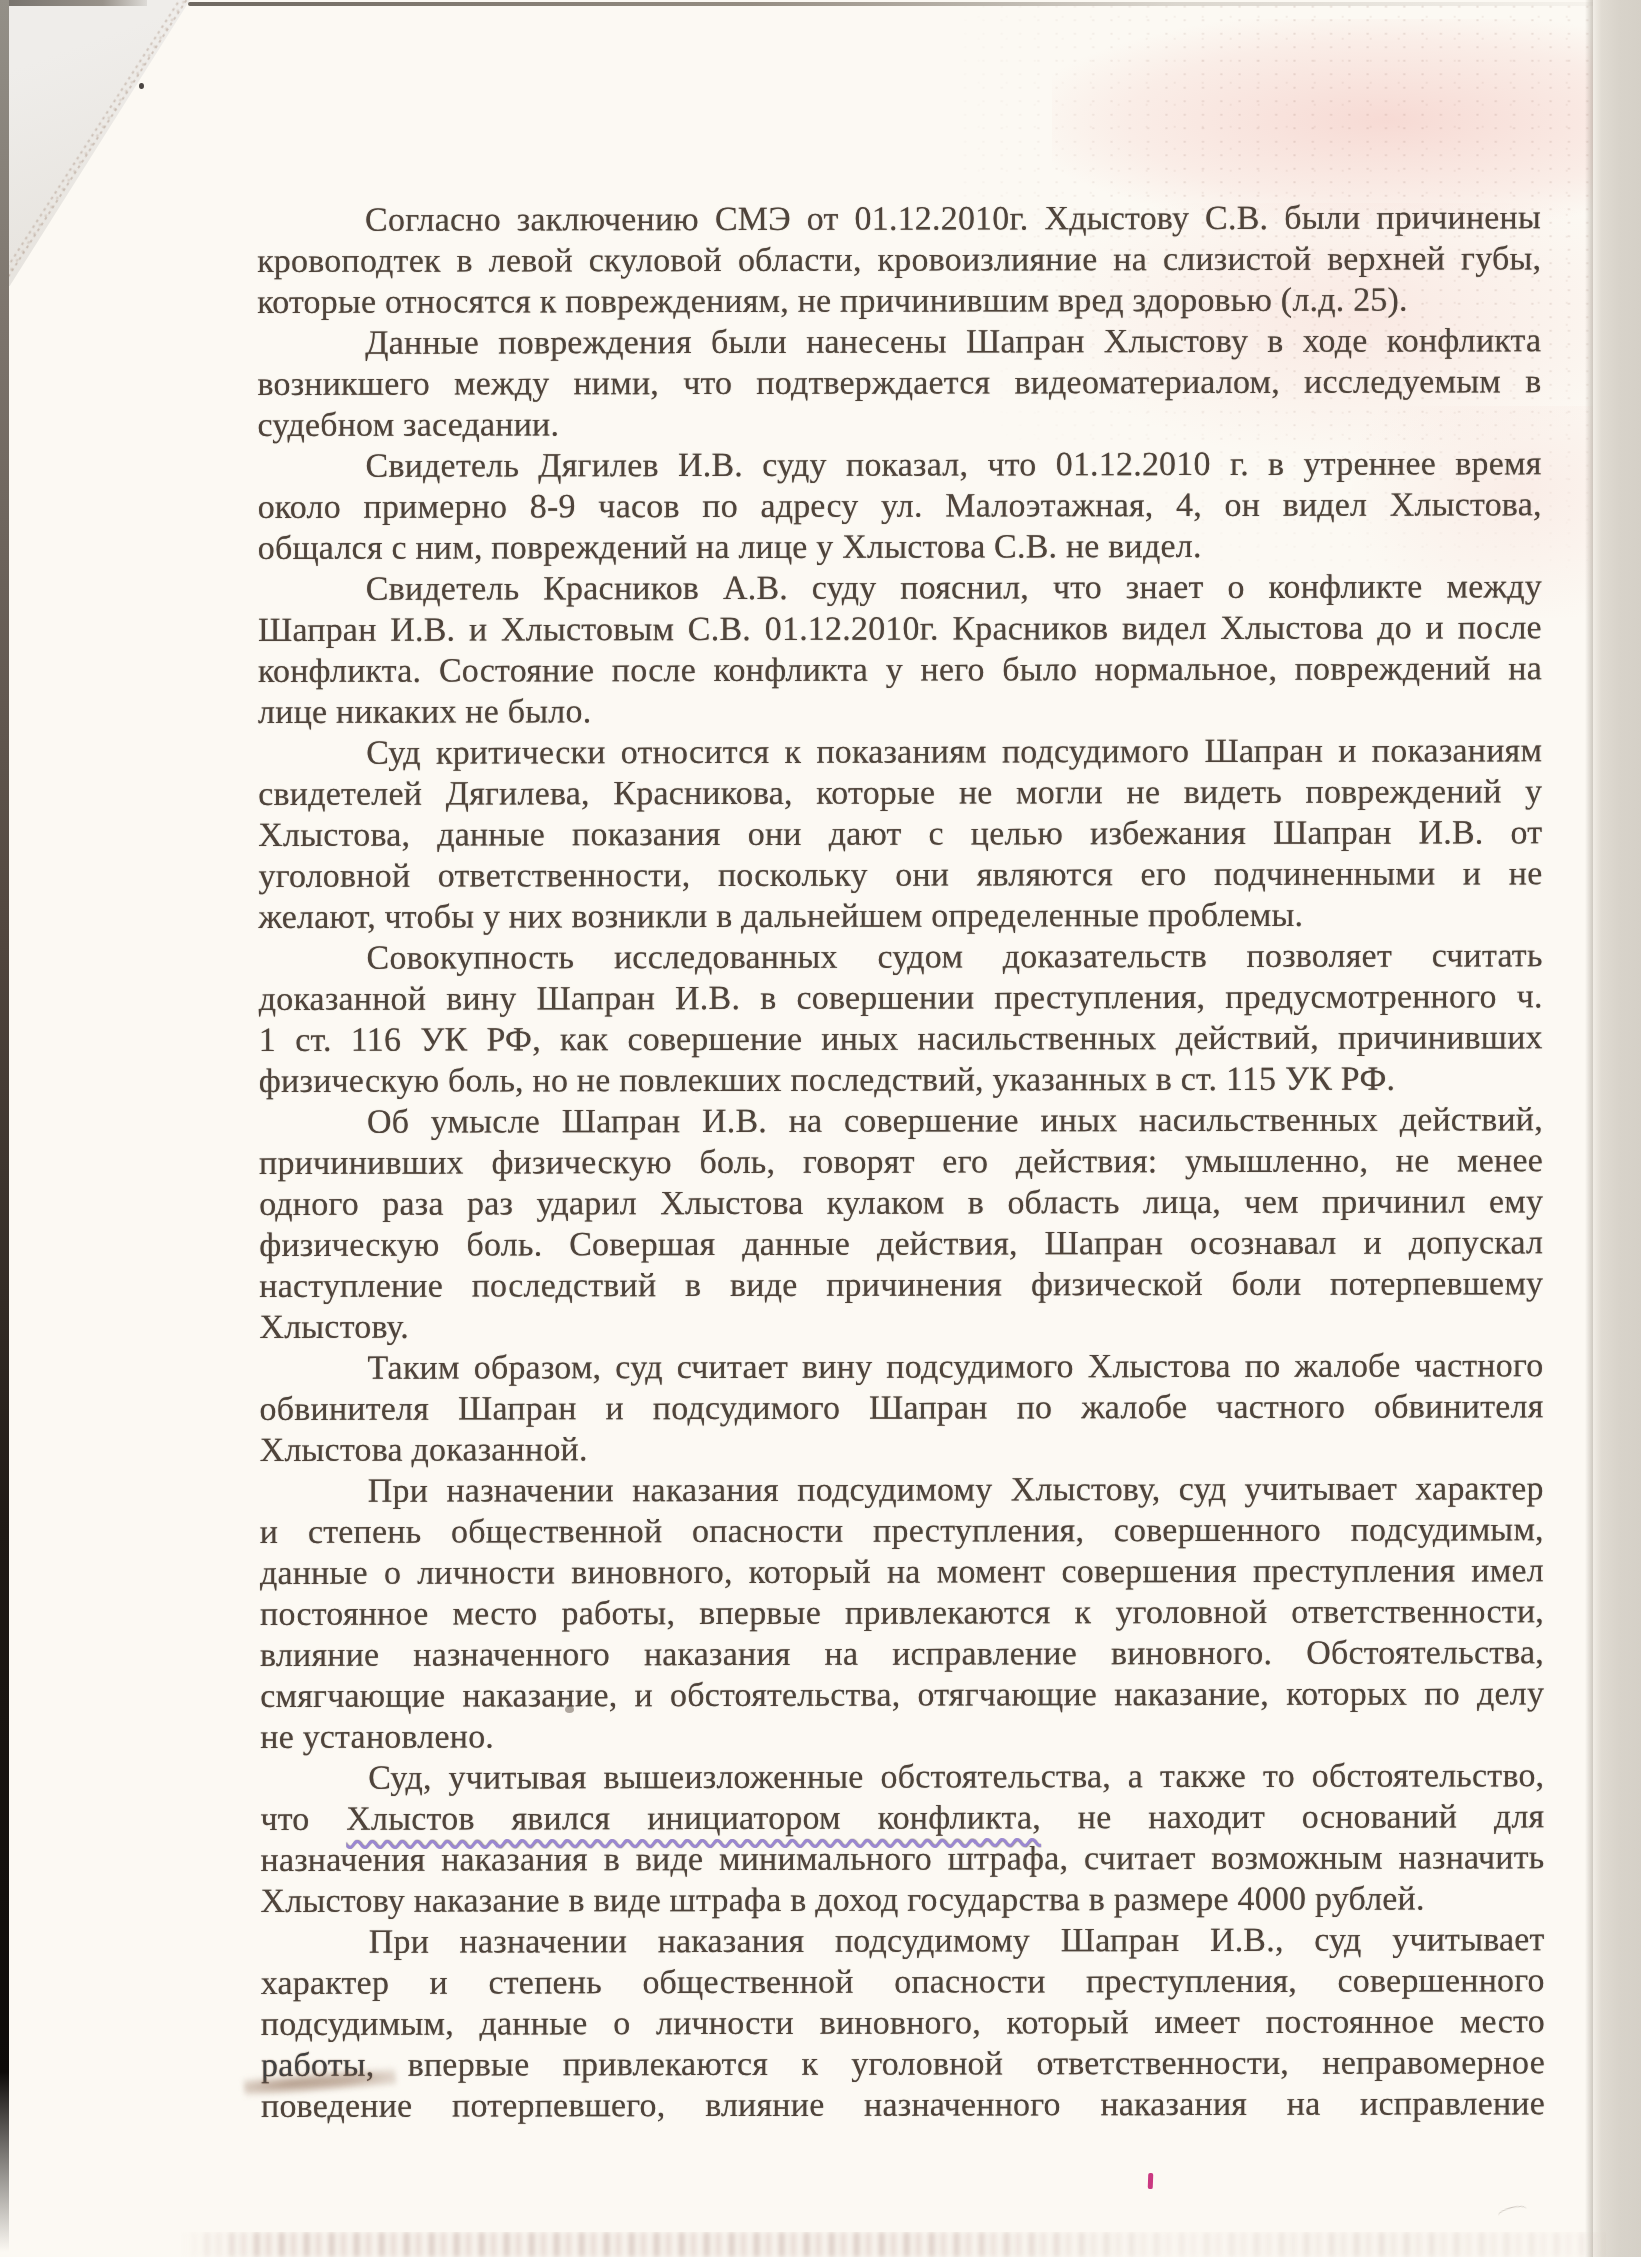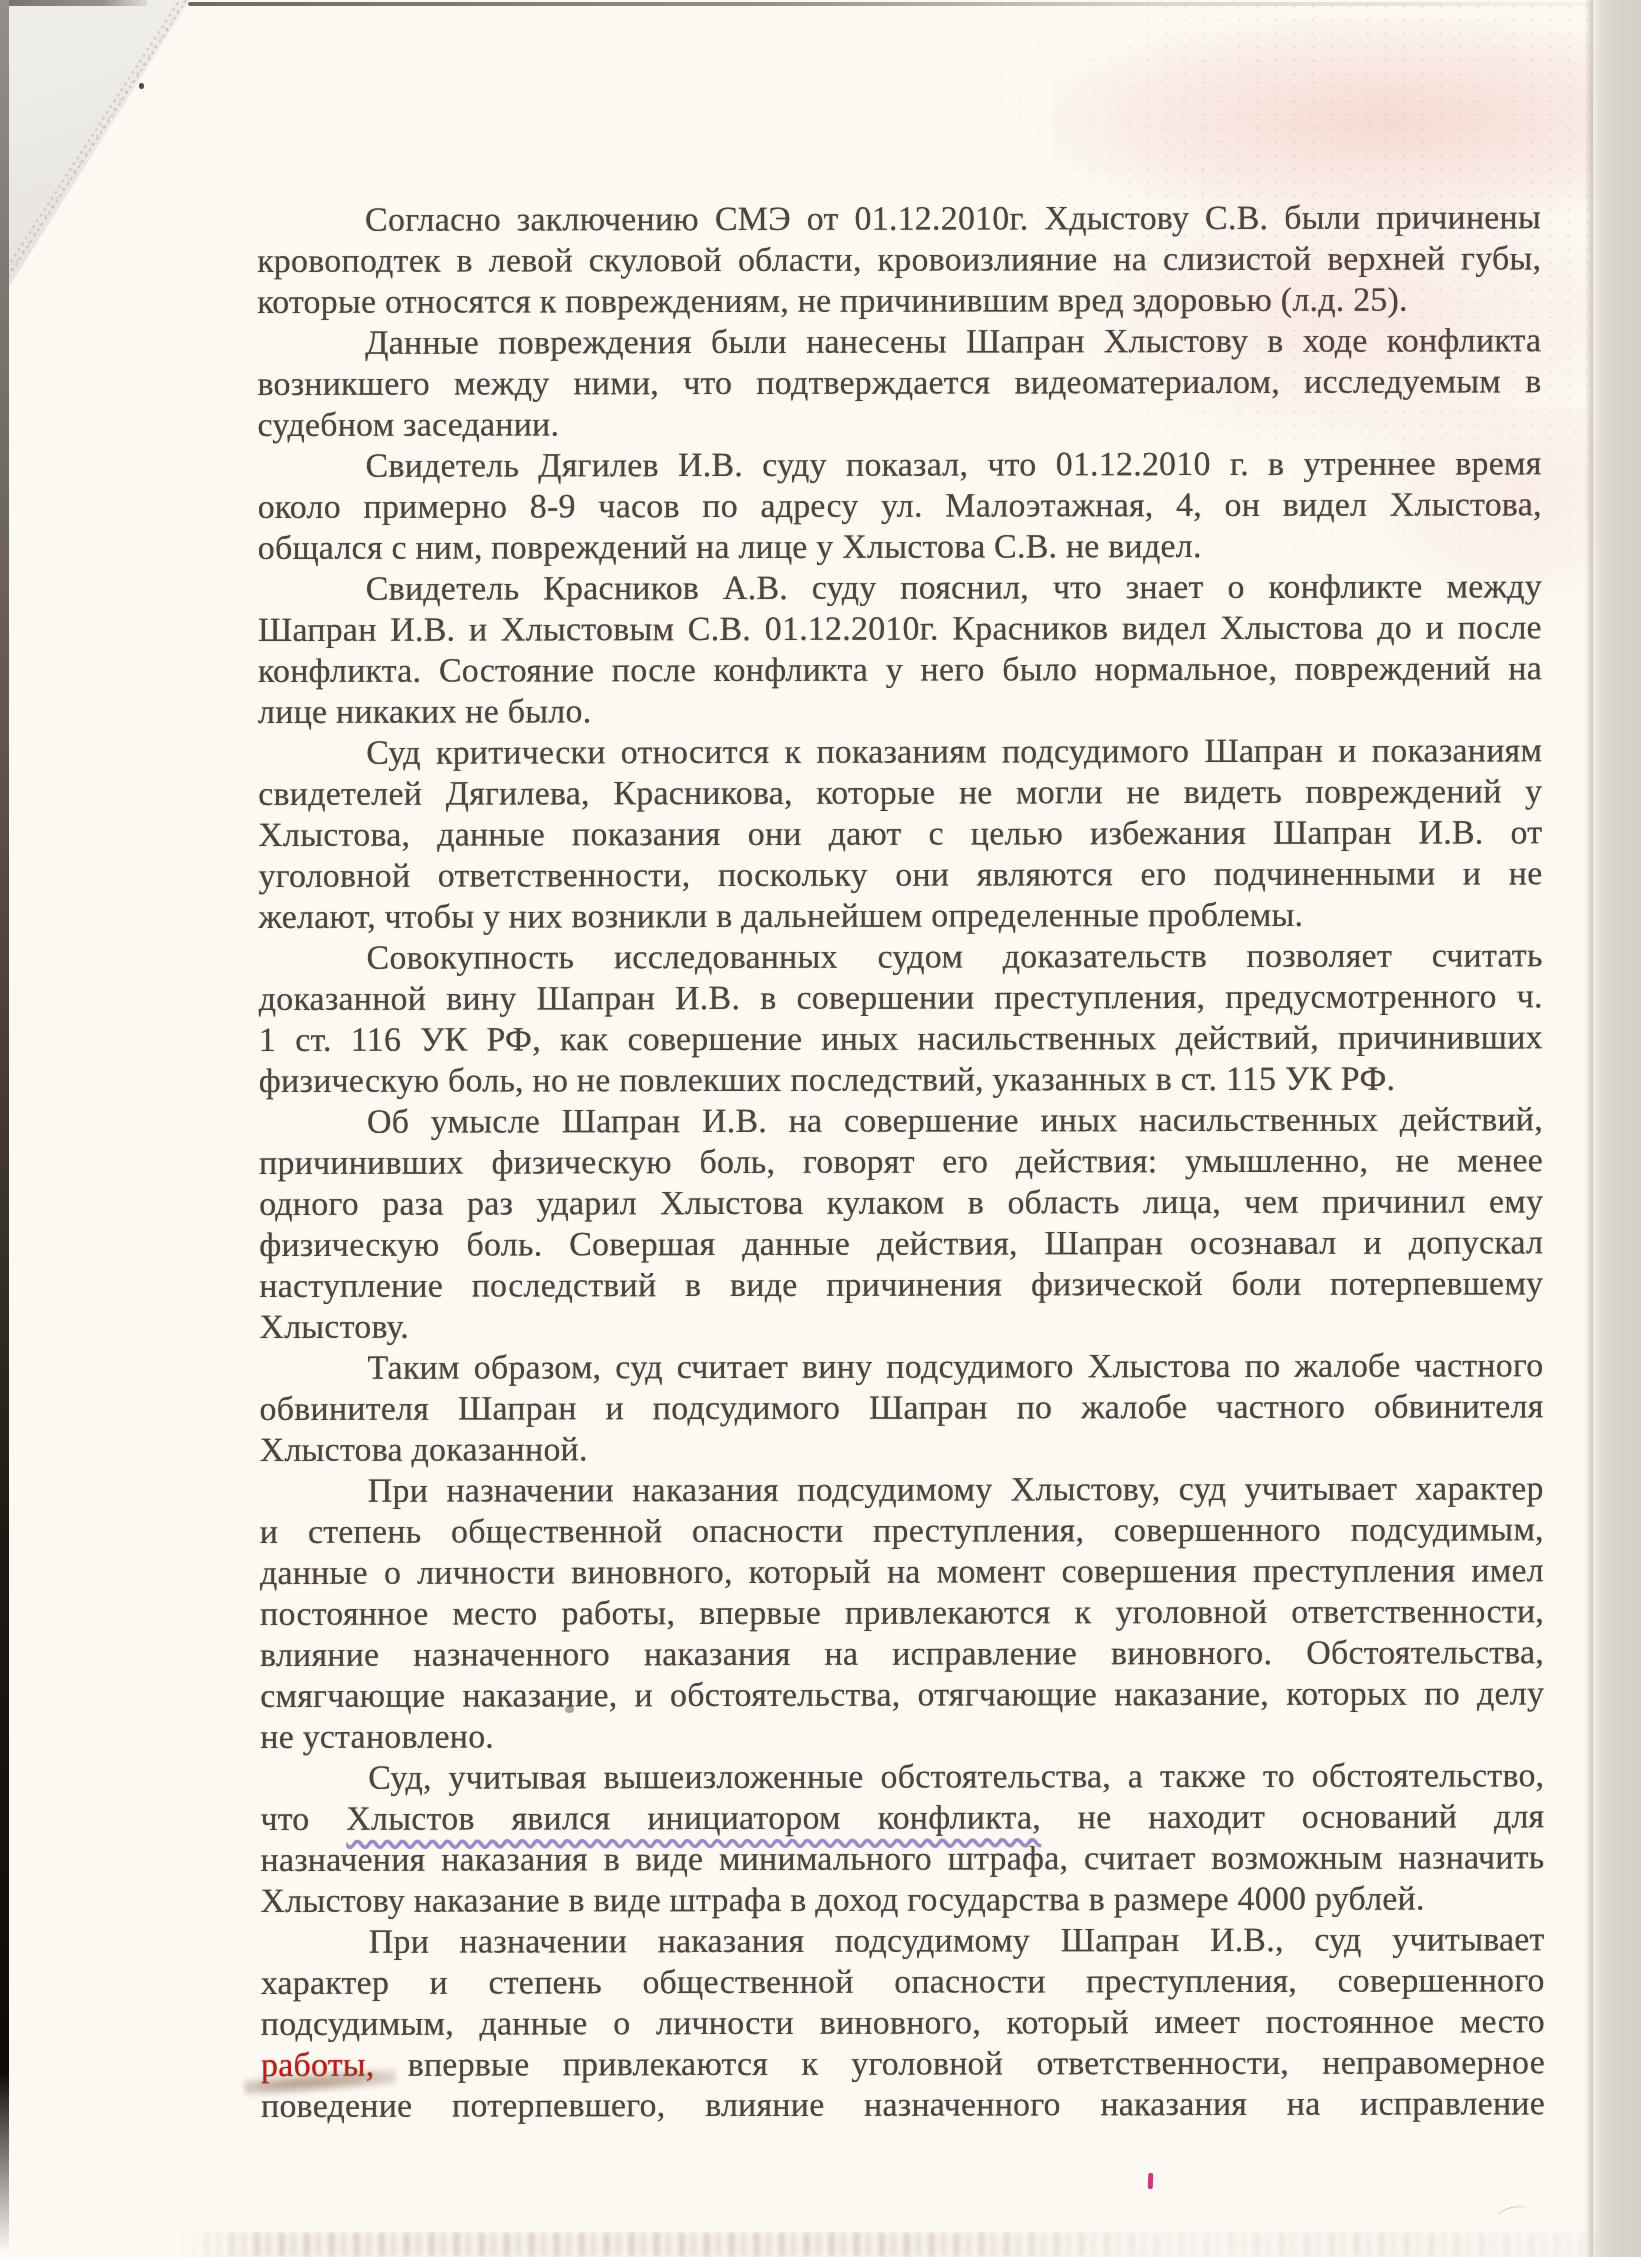--- a/index.html
+++ b/index.html
@@ -75,21 +75,21 @@
   }
   .line.indent{text-indent:108px;}
   .line.eop{text-align-last:left;}
   .wavy{
     text-decoration:underline;
     text-decoration-style:wavy;
     text-decoration-color:rgba(155,135,214,.95);
     text-decoration-thickness:3.4px;
     text-underline-offset:9.7px;
   }
-  .smudge{position:relative;color:#b91c1c;text-shadow:0 0 1.5px rgba(104,70,48,.8);margin-top:32px;}
+  .smudge{position:relative;color:#404040;text-shadow:0 0 1.5px rgba(104,70,48,.8);margin-top:32px;}
   .smudge::after{
     content:"";position:absolute;left:-17.4px;right:-21px;top:26px;height:20px;
     background:radial-gradient(ellipse at 30% 45%,rgba(124,84,58,.5),transparent 70%),
                radial-gradient(ellipse at 72% 60%,rgba(124,84,58,.35),transparent 72%);
     filter:blur(2.9px);transform:rotate(-5deg);
   }
 </style>
 </head>
 <body>
 

